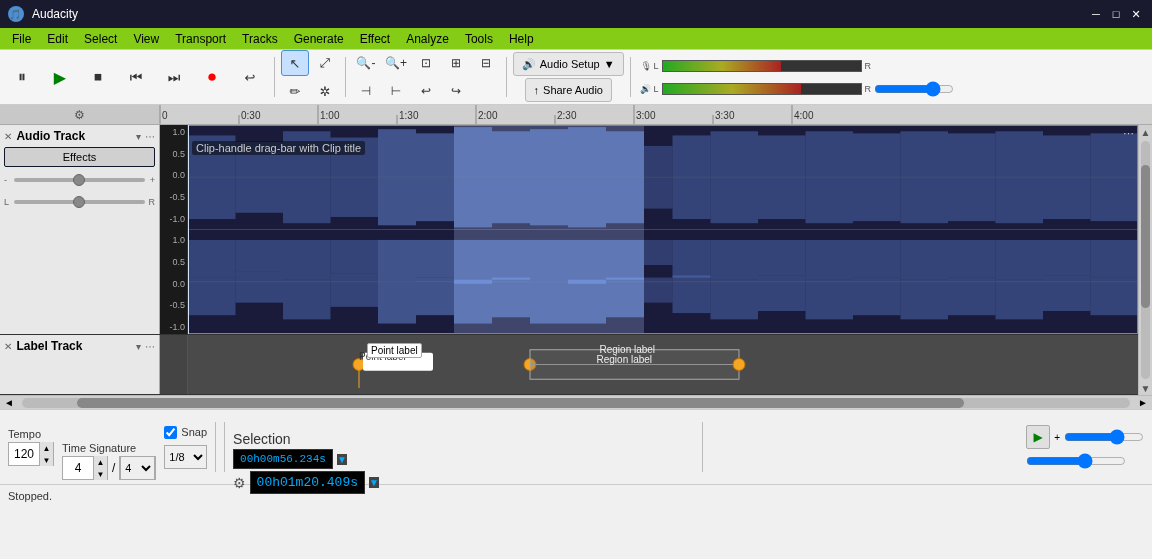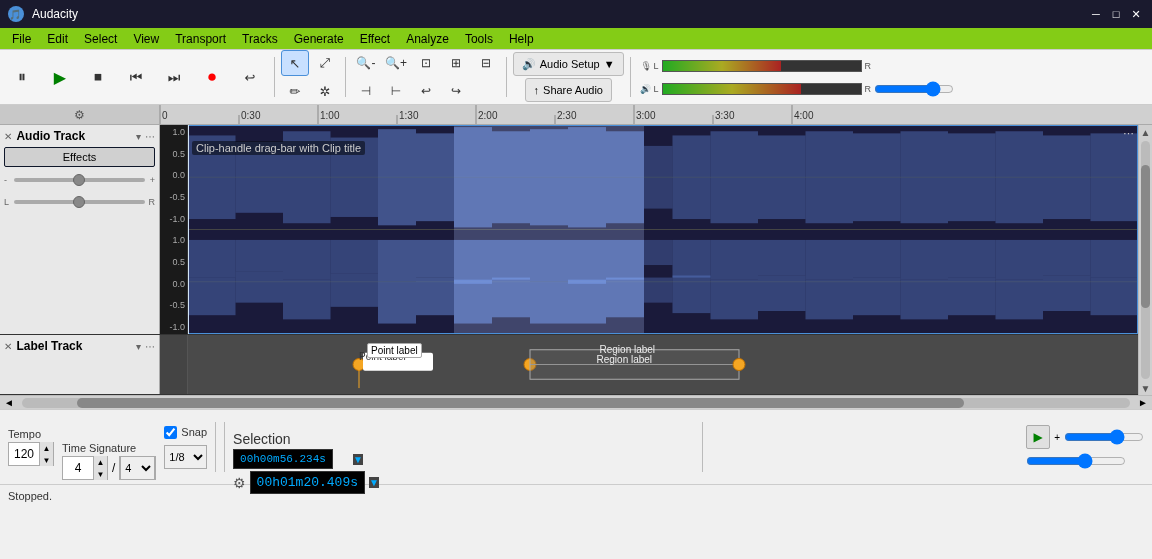--- a/index.html
+++ b/index.html
@@ -77,21 +77,21 @@
     .time-sig-inputs { display: flex; align-items: center; gap: 4px; }
 
     .snap-section { display: flex; flex-direction: column; gap: 6px; }
     .snap-row { display: flex; align-items: center; gap: 4px; }
     .snap-select { height: 24px; border: 1px solid #aaa; font-size: 11px; }
 
     .big-timer { background: #000; color: #00ff00; font-family: 'Courier New', monospace; font-size: 28px; font-weight: bold; padding: 8px 16px; border: 2px solid #333; letter-spacing: 2px; }
 
     .selection-section { display: flex; flex-direction: column; gap: 2px; }
     .sel-label { font-size: 14px; color: #333; margin-top: 31px; }
-    .sel-row { display: flex; align-items: center; gap: 20px; }
+    .sel-row { display: flex; align-items: center; gap: 4px; }
     .sel-time { background: #000; color: #00aaff; font-family: 'Courier New', monospace; font-size: 12px; padding: 3px 6px; border: 1px solid #333; }
     .sel-dropdown { background: #444; border: none; color: #00aaff; font-size: 10px; cursor: pointer; }
     .sel-gear { cursor: pointer; color: #555; font-size: 14px; }
 
     .playback-section { display: flex; flex-direction: column; gap: 4px; margin-left: auto; }
     .playback-row { display: flex; align-items: center; gap: 4px; }
     .play-btn-small { width: 24px; height: 24px; border: 1px solid #aaa; background: #e0e0e0; cursor: pointer; border-radius: 2px; display: flex; align-items: center; justify-content: center; font-size: 12px; }
 
     .status-bar { background: #f0f0f0; border-top: 1px solid #ccc; height: 22px; display: flex; align-items: center; padding: 0 8px; }
     .status-text { font-size: 11px; color: #333; }

